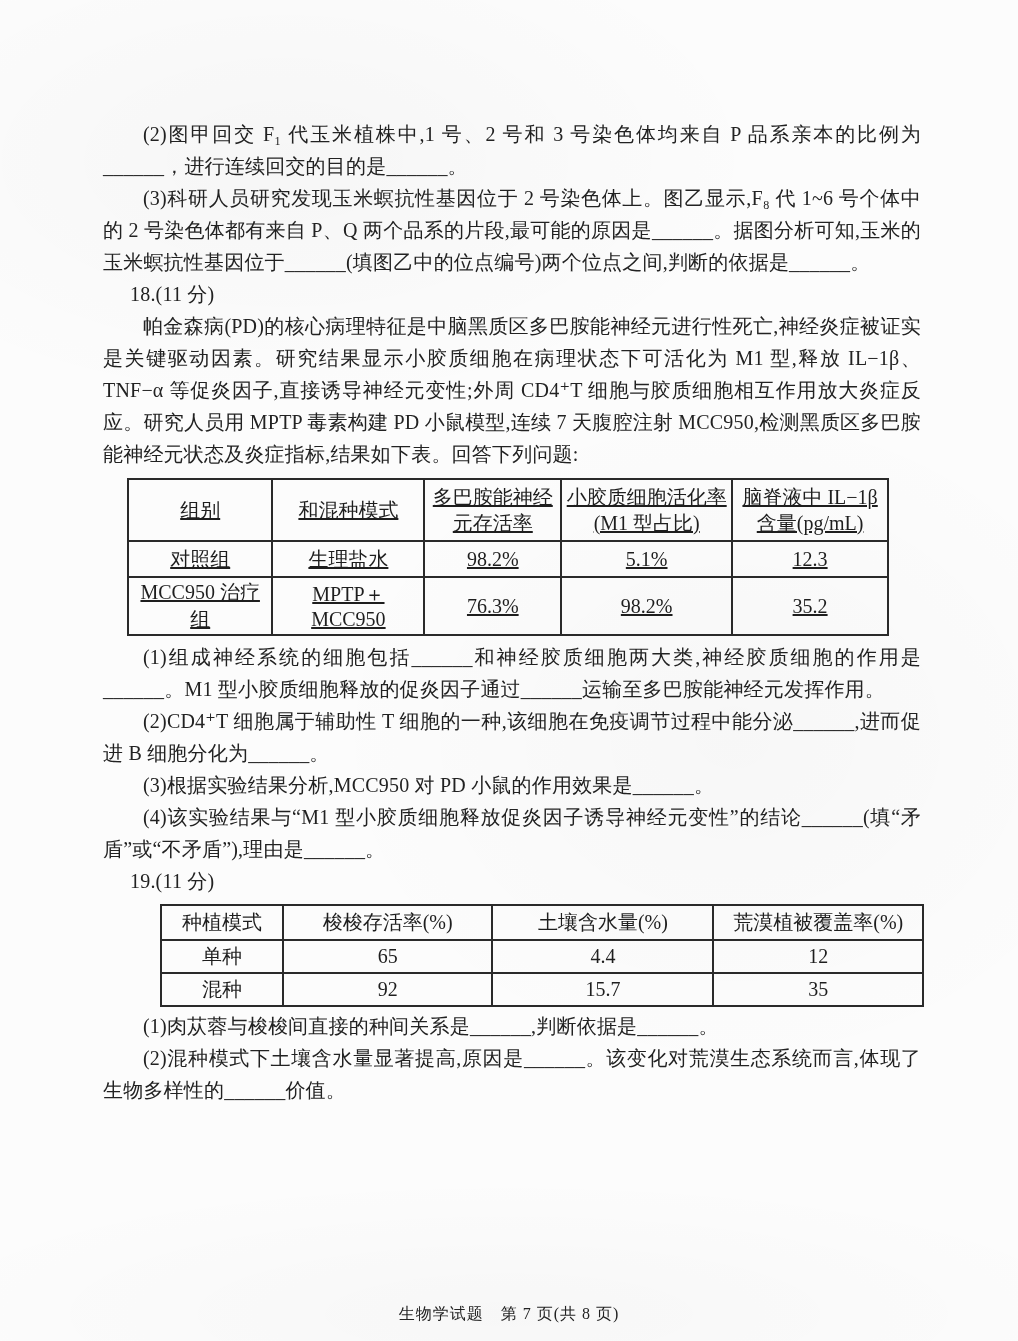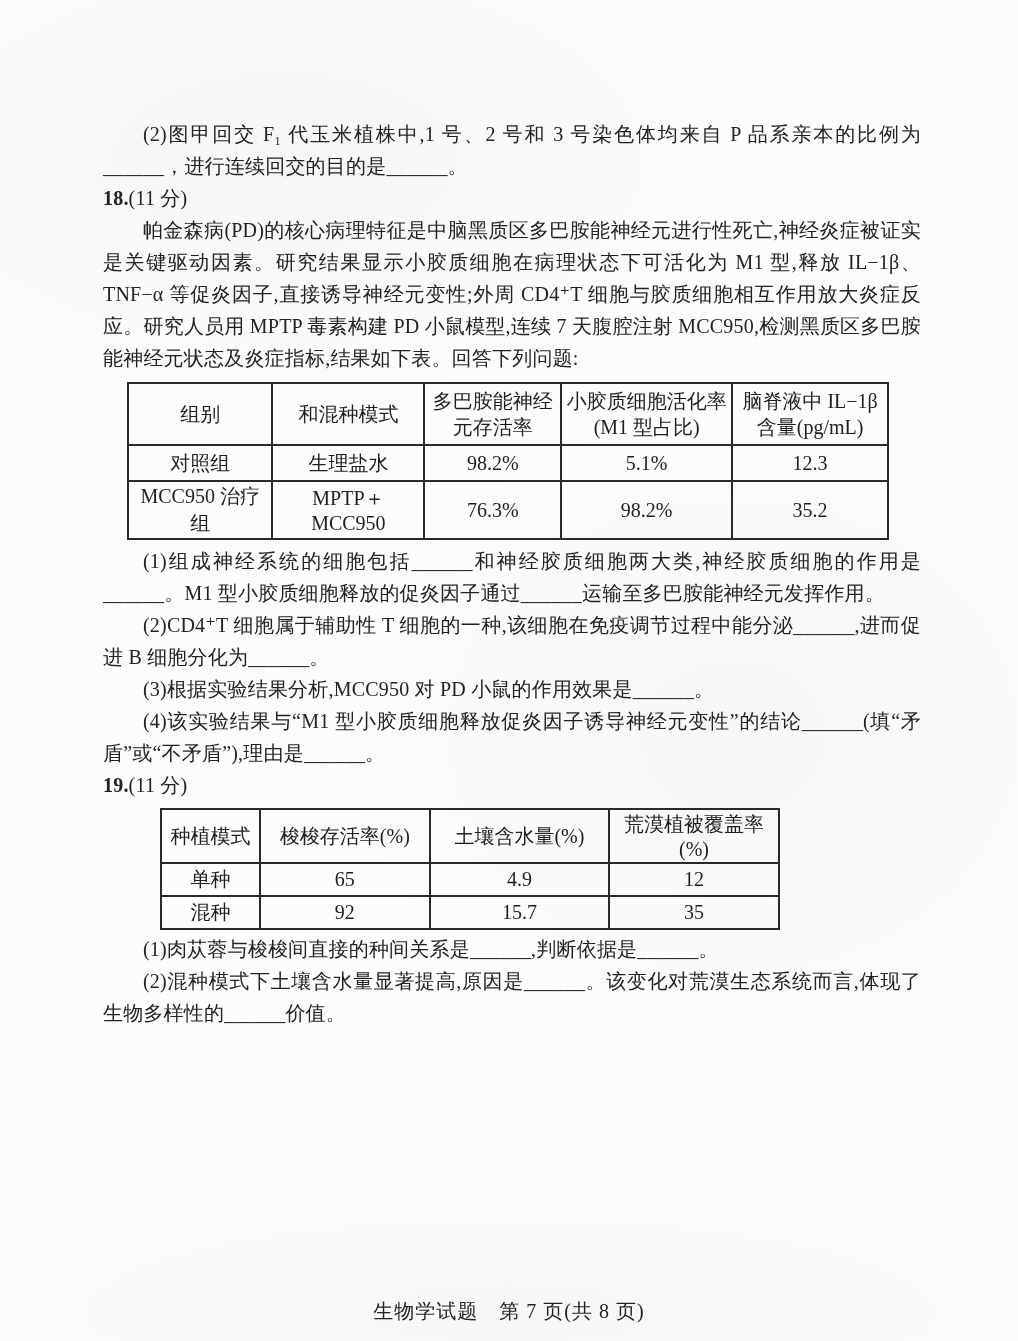--- a/index.html
+++ b/index.html
@@ -29,66 +29,68 @@
   }
   .txt {
     margin: 0;
     font-size: 20px;
     line-height: 32px;
     text-align: justify;
     text-indent: 2em;
     letter-spacing: 0.2px;
   }
   .heading { text-indent: 0; }
-  .bold { font-weight: bold; }
+  .bold { font-weight: normal; margin-left: 27px; }
   table.tbl {
     border-collapse: collapse;
     text-align: center;
     color: #1e1e1e;
     table-layout: fixed;
   }
   .tbl th, .tbl td {
     border: 2px solid #2a2a2a;
     font-weight: normal;
     padding: 1px 4px;
     overflow: hidden;
   }
   .tbl18 {
     width: 762px;
     margin: 8px 0 5px 24px;
     font-size: 20px;
+    text-decoration: underline;
   }
   .tbl18 th { height: 58px; line-height: 26px; }
   .tbl18 td { height: 32px; border-radius: 13px; }
   .tbl19 {
-    width: 620px;
+    width: 764px;
     margin: 7px 0 3px 57px;
     font-size: 20px;
     padding-left: 24px;
   }
   .tbl19 th { height: 31px; }
   .tbl19 td { height: 29px; border-radius: 10px; }
   .footer {
     position: absolute;
     left: 0;
     right: 0;
     bottom: 16px;
     text-align: center;
-    font-size: 20px;
+    font-size: 16px;
     color: #222;
     letter-spacing: 1px;
   }
 </style>
 </head>
 <body>
 
 <div class="page">
   <div class="content">
 
     <p class="txt">(2)图甲回交 F₁ 代玉米植株中,1 号、2 号和 3 号染色体均来自 P 品系亲本的比例为______，进行连续回交的目的是______。</p>
+    <p class="txt">(3)科研人员研究发现玉米螟抗性基因位于 2 号染色体上。图乙显示,F₈ 代 1~6 号个体中的 2 号染色体都有来自 P、Q 两个品系的片段,最可能的原因是______。据图分析可知,玉米的玉米螟抗性基因位于______(填图乙中的位点编号)两个位点之间,判断的依据是______。</p>
 
     <p class="txt heading"><span class="bold">18.</span><span>(11 分)</span></p>
     <p class="txt">帕金森病(PD)的核心病理特征是中脑黑质区多巴胺能神经元进行性死亡,神经炎症被证实是关键驱动因素。研究结果显示小胶质细胞在病理状态下可活化为 M1 型,释放 IL−1β、TNF−α 等促炎因子,直接诱导神经元变性;外周 CD4⁺T 细胞与胶质细胞相互作用放大炎症反应。研究人员用 MPTP 毒素构建 PD 小鼠模型,连续 7 天腹腔注射 MCC950,检测黑质区多巴胺能神经元状态及炎症指标,结果如下表。回答下列问题:</p>
 
     <table class="tbl tbl18">
       <colgroup>
         <col style="width:19%">
         <col style="width:20%">
         <col style="width:18%">
         <col style="width:22.5%">
@@ -140,21 +142,21 @@
           <th>种植模式</th>
           <th>梭梭存活率(%)</th>
           <th>土壤含水量(%)</th>
           <th>荒漠植被覆盖率(%)</th>
         </tr>
       </thead>
       <tbody>
         <tr>
           <td>单种</td>
           <td>65</td>
-          <td>4.9</td>
+          <td>4.4</td>
           <td>12</td>
         </tr>
         <tr>
           <td>混种</td>
           <td>92</td>
           <td>15.7</td>
           <td>35</td>
         </tr>
       </tbody>
     </table>

